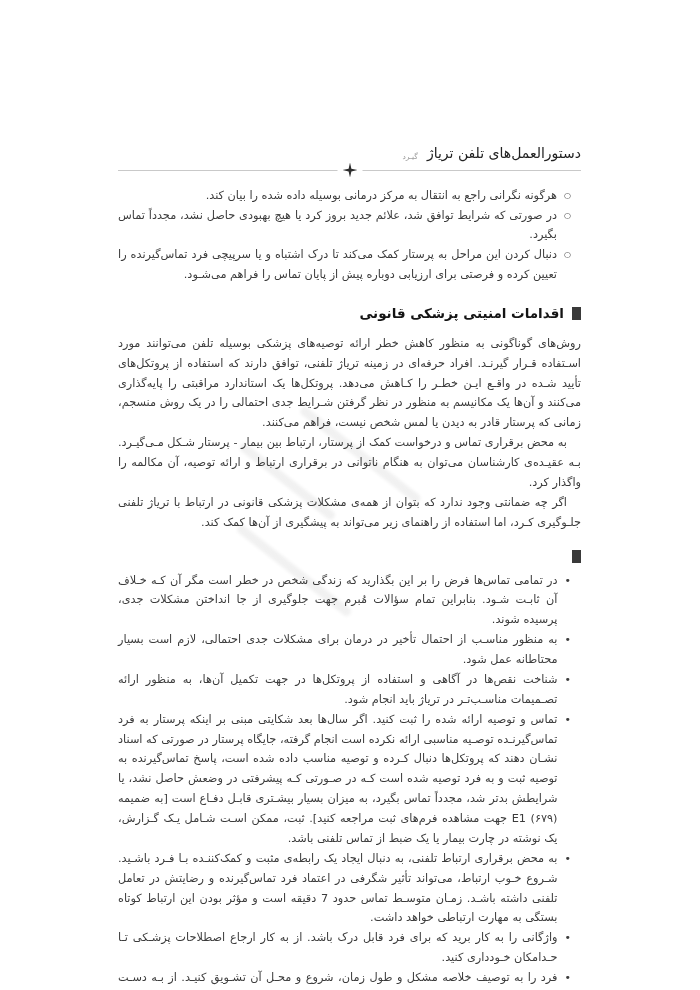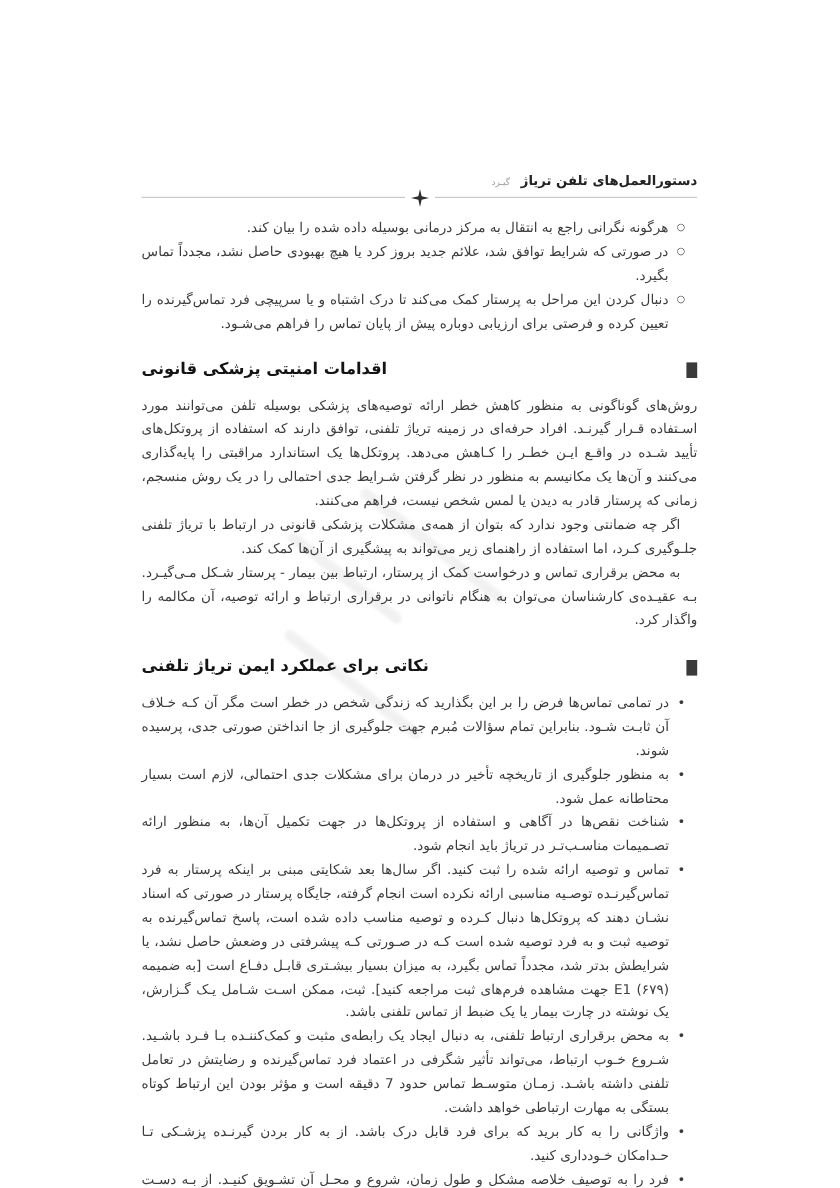--- a/index.html
+++ b/index.html
@@ -20,35 +20,35 @@
     color: #3c3c3c;
     font-size: 11.3px;
     line-height: 1.76;
   }
   .header-row {
     display: flex;
     align-items: flex-end;
     gap: 9px;
     margin-bottom: 4px;
   }
-  .header-title { font-weight: bold; font-size: 11px; color: #222; }
+  .header-title { font-weight: normal; font-size: 14px; color: #222; }
   .header-pageword { font-size: 7.5px; color: #9b9b9b; padding-bottom: 2px; }
   .rule-wrap { position: relative; height: 1px; background: #c9c9c9; margin: 4px 0 15px; }
   .rule-star {
     position: absolute; left: 50%; top: 50%;
     transform: translate(-50%,-50%);
     background: #fff; padding: 0 5px; line-height: 0;
   }
   ul.blist { list-style: none; margin: 0; padding: 0 10px 0 0; }
   ul.blist li { display: flex; gap: 7px; text-align: justify; }
   .mk { flex: none; color: #3b3b3b; }
   .mk-circle { font-size: 8px; line-height: 19.9px; }
   .mk-dot { font-size: 11px; line-height: 19.6px; }
   .txt { flex: 1; }
-  .section-head { display: flex; align-items: center; gap: 8px; margin: 17px 0 8px; justify-content: space-between; }
+  .section-head { display: flex; align-items: center; gap: 8px; margin: 17px 0 8px; }
   .sec-sq { width: 9px; height: 13px; background: #3a3a3a; flex: none; }
   .sec-title { font-weight: bold; font-size: 13.5px; color: #141414; }
   .para { margin: 0; text-align: justify; }
   .para.ind { text-indent: 14px; }
   .intro-list { margin-bottom: 8px; }
   .tips-list { margin-top: 2px; }
   
   .wm {
     position: absolute; top: 415px; left: 205px;
     width: 240px; height: 235px;
@@ -101,52 +101,51 @@
         <span class="txt">دنبال کردن این مراحل به پرستار کمک می‌کند تا درک اشتباه و یا سرپیچی فرد تماس‌گیرنده را تعیین کرده و فرصتی برای ارزیابی دوباره پیش از پایان تماس را فراهم می‌شـود.</span>
       </li>
     </ul>
 
     <div class="section-head">
       <span class="sec-sq"></span>
       <span class="sec-title">اقدامات امنیتی پزشکی قانونی</span>
     </div>
 
     <p class="para">روش‌های گوناگونی به منظور کاهش خطر ارائه توصیه‌های پزشکی بوسیله تلفن می‌توانند مورد اسـتفاده قـرار گیرنـد. افراد حرفه‌ای در زمینه تریاژ تلفنی، توافق دارند که استفاده از پروتکل‌های تأیید شـده در واقـع ایـن خطـر را کـاهش می‌دهد. پروتکل‌ها یک استاندارد مراقبتی را پایه‌گذاری می‌کنند و آن‌ها یک مکانیسم به منظور در نظر گرفتن شـرایط جدی احتمالی را در یک روش منسجم، زمانی که پرستار قادر به دیدن یا لمس شخص نیست، فراهم می‌کنند.</p>
+    <p class="para ind">به محض برقراری تماس و درخواست کمک از پرستار، ارتباط بین بیمار - پرستار شـکل مـی‌گیـرد. بـه عقیـده‌ی کارشناسان می‌توان به هنگام ناتوانی در برقراری ارتباط و ارائه توصیه، آن مکالمه را واگذار کرد.</p>
     <p class="para ind">اگر چه ضمانتی وجود ندارد که بتوان از همه‌ی مشکلات پزشکی قانونی در ارتباط با تریاژ تلفنی جلـوگیری کـرد، اما استفاده از راهنمای زیر می‌تواند به پیشگیری از آن‌ها کمک کند.</p>
-    <p class="para ind">به محض برقراری تماس و درخواست کمک از پرستار، ارتباط بین بیمار - پرستار شـکل مـی‌گیـرد. بـه عقیـده‌ی کارشناسان می‌توان به هنگام ناتوانی در برقراری ارتباط و ارائه توصیه، آن مکالمه را واگذار کرد.</p>
 
     <div class="section-head">
       <span class="sec-sq"></span>
-      <span class="sec-title">نکاتی برای عملکرد ایمن تریاژ تلفنی</span>
     </div>
 
     <ul class="blist tips-list">
       <li>
         <span class="mk mk-dot">•</span>
-        <span class="txt">در تمامی تماس‌ها فرض را بر این بگذارید که زندگی شخص در خطر است مگر آن کـه خـلاف آن ثابـت شـود. بنابراین تمام سؤالات مُبرم جهت جلوگیری از جا انداختن صورتی جدی، پرسیده شوند.</span>
+        <span class="txt">در تمامی تماس‌ها فرض را بر این بگذارید که زندگی شخص در خطر است مگر آن کـه خـلاف آن ثابـت شـود. بنابراین تمام سؤالات مُبرم جهت جلوگیری از جا انداختن مشکلات جدی، پرسیده شوند.</span>
       </li>
       <li>
         <span class="mk mk-dot">•</span>
-        <span class="txt">به منظور جلوگیری از تاریخچه تأخیر در درمان برای مشکلات جدی احتمالی، لازم است بسیار محتاطانه عمل شود.</span>
+        <span class="txt">به منظور مناسـب از احتمال تأخیر در درمان برای مشکلات جدی احتمالی، لازم است بسیار محتاطانه عمل شود.</span>
       </li>
       <li>
         <span class="mk mk-dot">•</span>
         <span class="txt">شناخت نقص‌ها در آگاهی و استفاده از پروتکل‌ها در جهت تکمیل آن‌ها، به منظور ارائه تصـمیمات مناسـب‌تـر در تریاژ باید انجام شود.</span>
       </li>
       <li>
         <span class="mk mk-dot">•</span>
         <span class="txt">تماس و توصیه ارائه شده را ثبت کنید. اگر سال‌ها بعد شکایتی مبنی بر اینکه پرستار به فرد تماس‌گیرنـده توصـیه مناسبی ارائه نکرده است انجام گرفته، جایگاه پرستار در صورتی که اسناد نشـان دهند که پروتکل‌ها دنبال کـرده و توصیه مناسب داده شده است، پاسخ تماس‌گیرنده به توصیه ثبت و به فرد توصیه شده است کـه در صـورتی کـه پیشرفتی در وضعش حاصل نشد، یا شرایطش بدتر شد، مجدداً تماس بگیرد، به میزان بسیار بیشـتری قابـل دفـاع است [به ضمیمه E1 (۶۷۹) جهت مشاهده فرم‌های ثبت مراجعه کنید]. ثبت، ممکن اسـت شـامل یـک گـزارش، یک نوشته در چارت بیمار یا یک ضبط از تماس تلفنی باشد.</span>
       </li>
       <li>
         <span class="mk mk-dot">•</span>
         <span class="txt">به محض برقراری ارتباط تلفنی، به دنبال ایجاد یک رابطه‌ی مثبت و کمک‌کننـده بـا فـرد باشـید. شـروع خـوب ارتباط، می‌تواند تأثیر شگرفی در اعتماد فرد تماس‌گیرنده و رضایتش در تعامل تلفنی داشته باشـد. زمـان متوسـط تماس حدود 7 دقیقه است و مؤثر بودن این ارتباط کوتاه بستگی به مهارت ارتباطی خواهد داشت.</span>
       </li>
       <li>
         <span class="mk mk-dot">•</span>
-        <span class="txt">واژگانی را به کار برید که برای فرد قابل درک باشد. از به کار بردن گیرنـده پزشـکی تـا حـدامکان خـودداری کنید.</span>
+        <span class="txt">واژگانی را به کار برید که برای فرد قابل درک باشد. از به کار ارجاع اصطلاحات پزشـکی تـا حـدامکان خـودداری کنید.</span>
       </li>
       <li>
         <span class="mk mk-dot">•</span>
         <span class="txt">فرد را به توصیف خلاصه مشکل و طول زمان، شروع و محـل آن تشـویق کنیـد. از بـه دسـت آوردن اطلاعـاتی همچون سن، تاریخچه پزشکی و دارو درمانی و حساسیت‌های شخص دچـار مشـکل، اطمینـان حاصـل فرماییـد. همیشه پیش از دادن توصیه‌های دارویی راجع به حساسیت‌های دارویی بیمار بپرسید.</span>
       </li>
     </ul>
 
   </div>
 </div>
 

